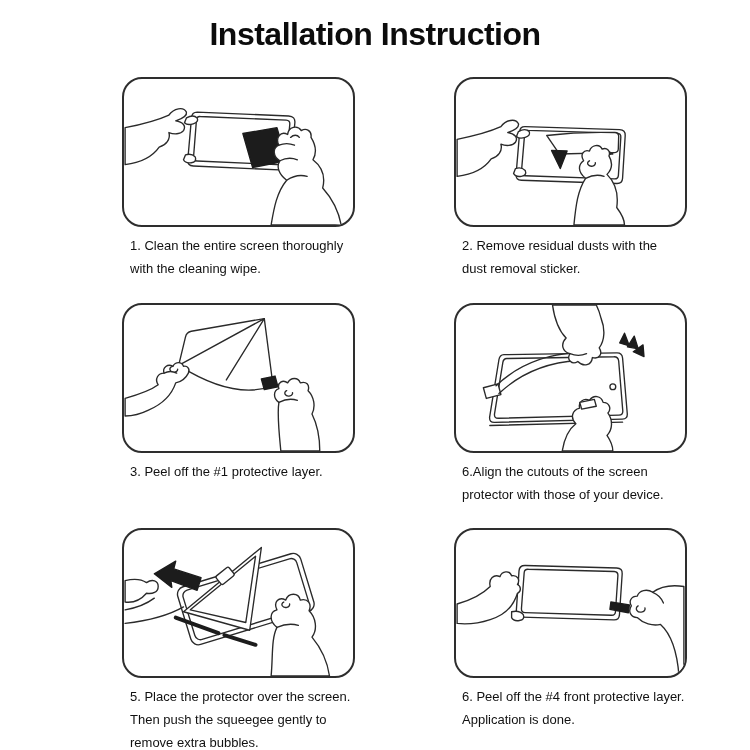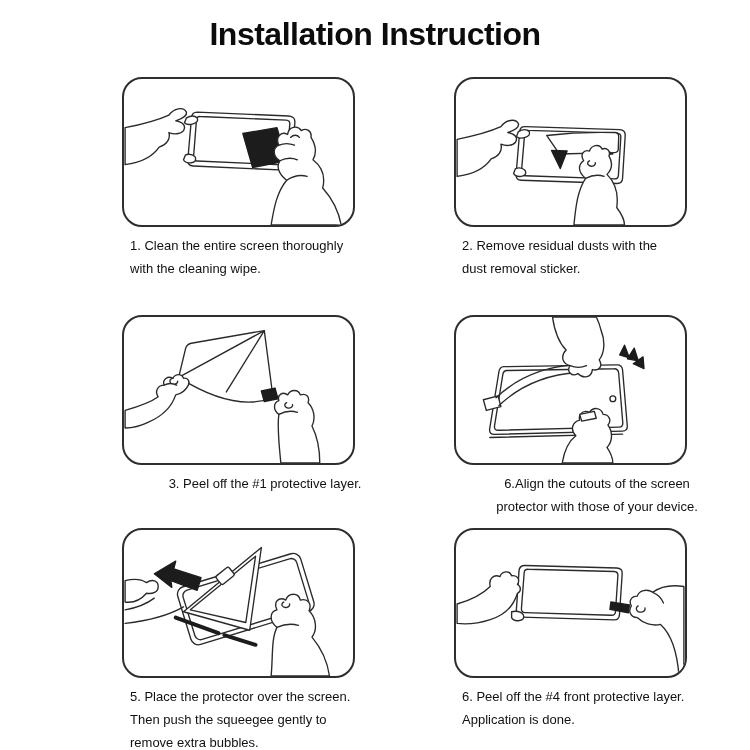--- a/index.html
+++ b/index.html
@@ -17,21 +17,21 @@
     border:2px solid #2e2e2e;border-radius:20px;overflow:hidden;background:#fff;
   }
   .panel svg{display:block;width:100%;height:100%;}
   .caption{
     margin:7px 0 0 0;padding-left:8px;width:270px;
     font-size:13px;line-height:23px;font-weight:normal;color:#111;
     white-space:pre-line;
   }
   
   .c1{left:122px;} .c2{left:413px;padding-left:41px;}
-  .r1{top:77px;} .r2{top:315px;text-align:center;} .r3{top:528px;}
+  .r1{top:77px;} .r2{top:303px;} .r3{top:528px;}
   .art{stroke:#2a2a2a;stroke-width:1.4;fill:none;stroke-linecap:round;stroke-linejoin:round;}
   .dark{fill:#1c1c1c;stroke:#1c1c1c;}
   .white{fill:#ffffff;}
 </style>
 </head>
 <body>
 
 <div class="page">
 
   <h1 class="title">Installation Instruction</h1>

